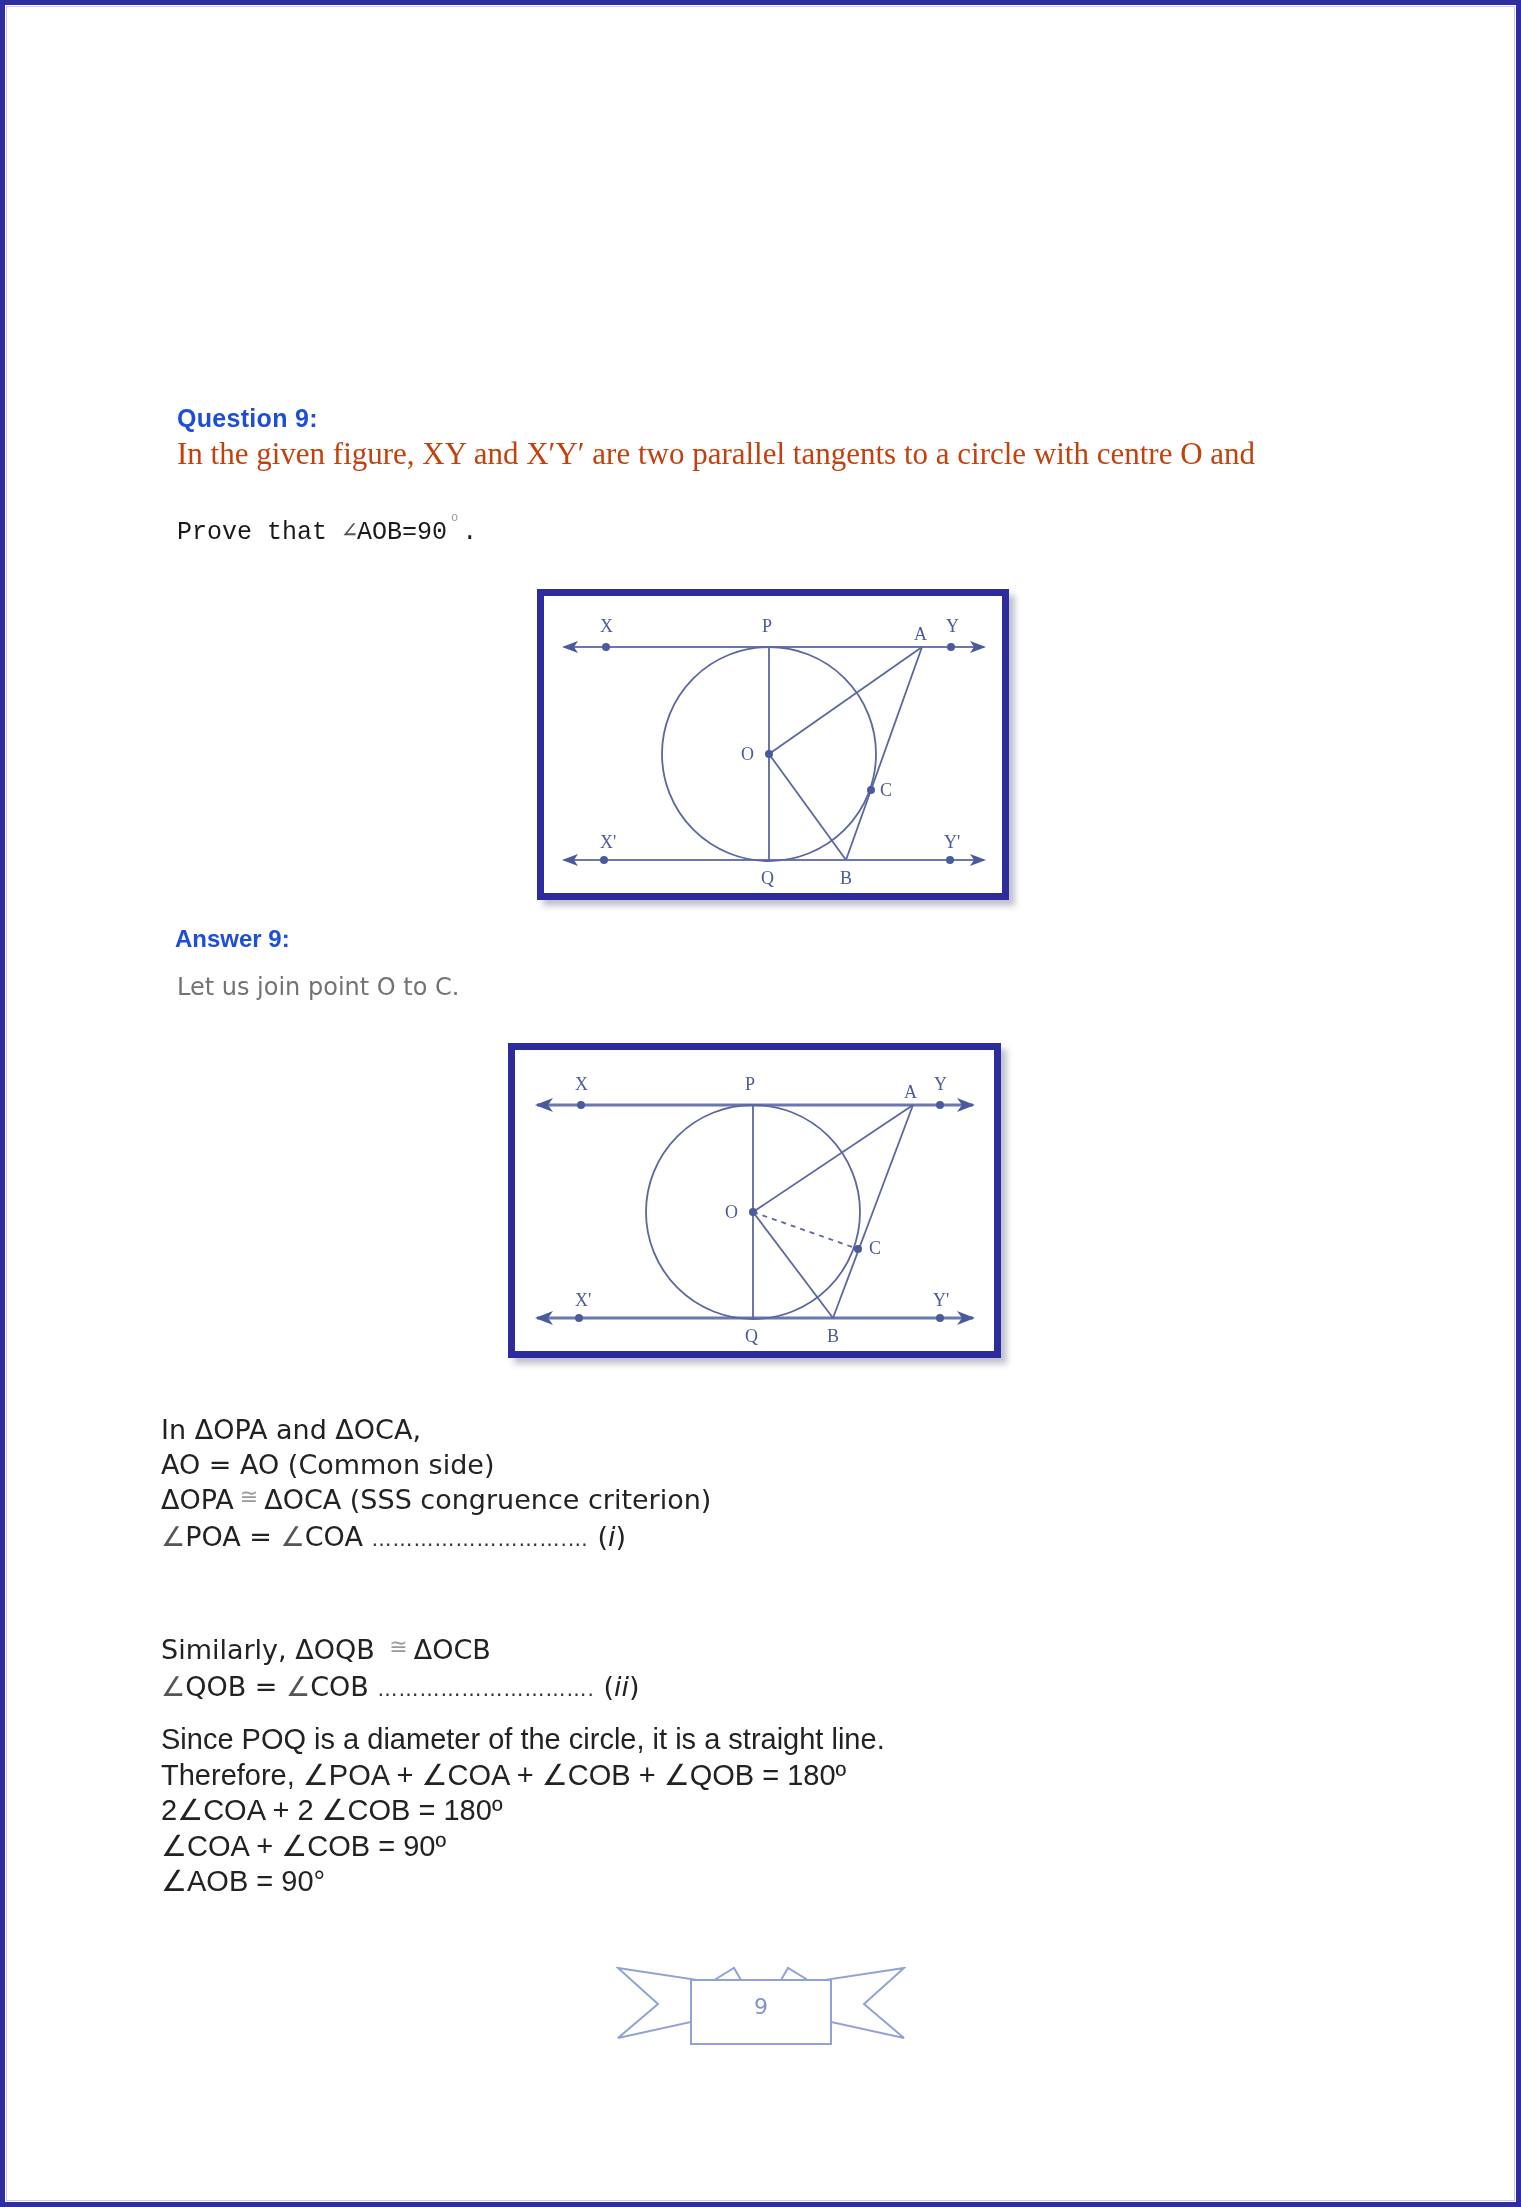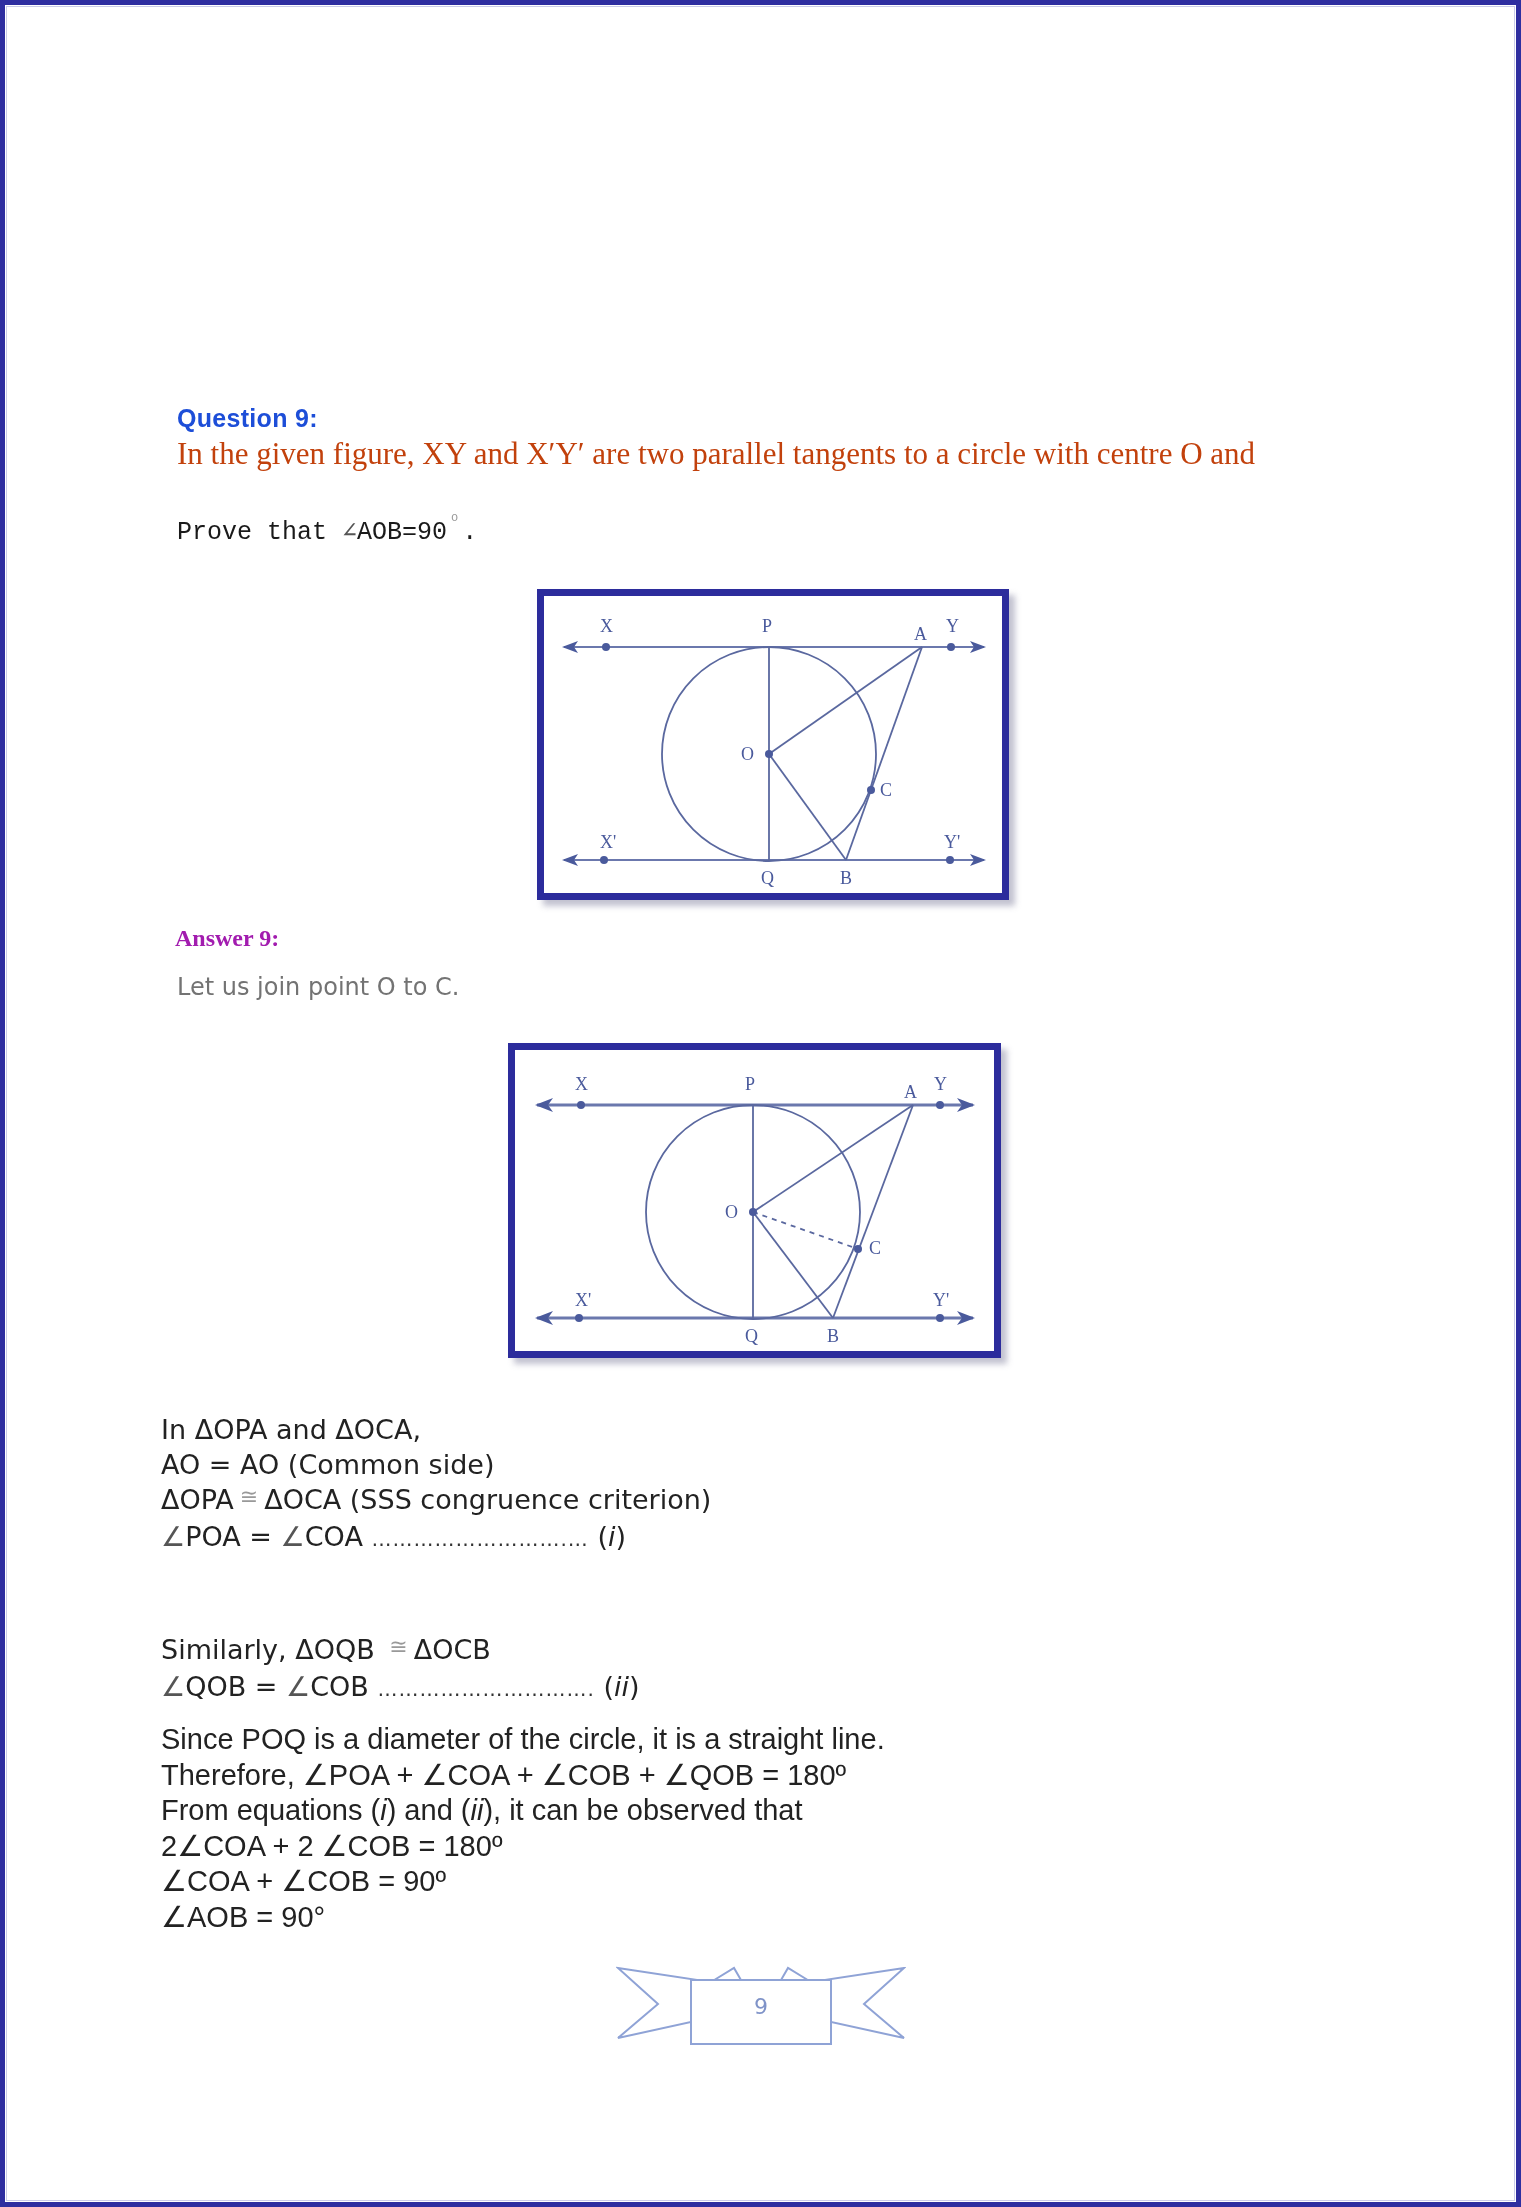--- a/index.html
+++ b/index.html
@@ -74,24 +74,24 @@
       box-shadow: 6px 6px 6px rgba(120,120,150,0.45);
     }
     .figure svg { display: block; width: 100%; height: 100%; }
     .fig1 { left: 537px; top: 589px; width: 472px; height: 311px; }
     .fig2 { left: 508px; top: 1043px; width: 493px; height: 315px; }
 
     .a-heading {
       position: absolute;
       left: 175px;
       top: 925px;
-      font-family: Liberation Serif, serif;
+      font-family: Liberation Sans, sans-serif;
       font-weight: bold;
       font-size: 24px;
-      color: #a21caf;
+      color: #1d4ed8;
     }
     .a-intro {
       position: absolute;
       left: 177px;
       top: 973px;
       font-family: "DejaVu Sans", sans-serif;
       font-size: 24px;
       color: #737373;
     }
     .proof-block {
@@ -252,23 +252,20 @@
     <span>Similarly, ΔOQB </span><span class="cong">≅</span><span>ΔOCB</span>
   </div>
   <div class="line">
     <span class="ang">∠</span><span>QOB = </span><span class="ang">∠</span><span>COB </span><span class="dots">………………………….</span><span> (</span><span class="roman">ii</span><span>)</span>
   </div>
 </div>
 
 <div class="proof-block block3">
   <div class="line">Since POQ is a diameter of the circle, it is a straight line.</div>
   <div class="line">Therefore, ∠POA + ∠COA + ∠COB + ∠QOB = 180º</div>
-  <div class="line">
-    <span>From equations (</span><span class="roman">i</span><span>) and (</span><span class="roman">ii</span><span>), it can be observed that</span>
-  </div>
   <div class="line">2∠COA + 2 ∠COB = 180º</div>
   <div class="line">∠COA + ∠COB = 90º</div>
   <div class="line">∠AOB = 90°</div>
 </div>
 
 <div class="page-number-badge">
   <svg width="290" height="90" viewBox="0 0 290 90">
     <g fill="#ffffff" stroke="#8fa3d6" stroke-width="2">
       <path d="M2,8 L95,22 L75,36 L75,62 L2,78 L42,44 z"></path>
       <path d="M288,8 L195,22 L215,36 L215,62 L288,78 L248,44 z"></path>

